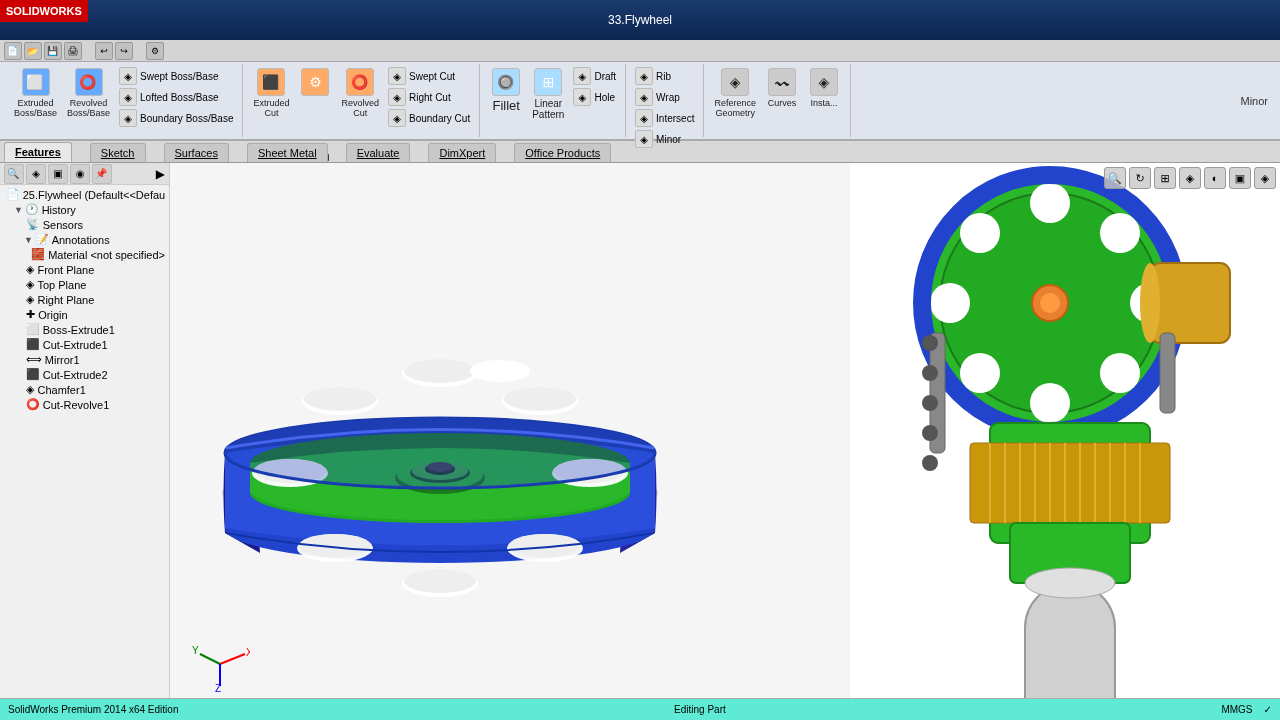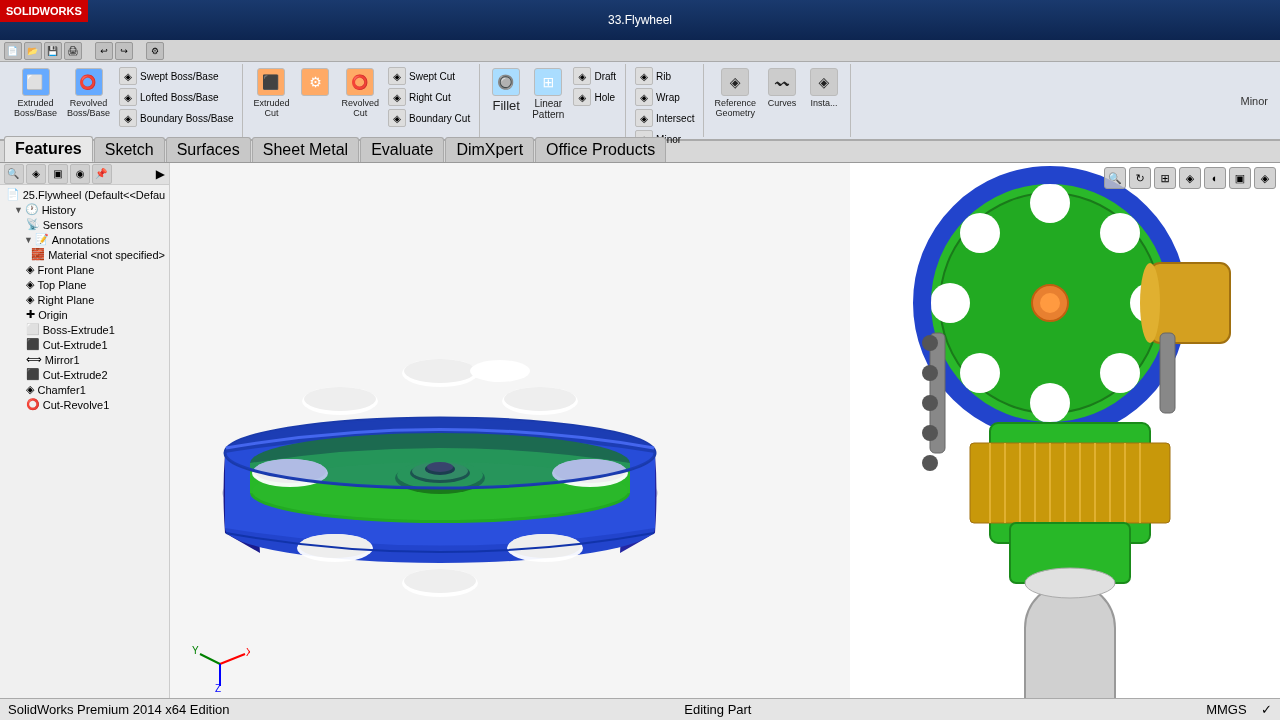--- a/index.html
+++ b/index.html
@@ -63,22 +63,22 @@
       display: flex; flex-direction: row; align-items: flex-start; gap: 2px; flex: 1;
     }
     .divider-v { width: 1px; background: #bbb; margin: 2px 4px; }
 
     
     #tabs {
       height: 22px; background: #d8d8d8; display: flex; align-items: flex-end;
       border-bottom: 1px solid #999; padding-left: 4px;
     }
     .tab {
-      padding: 3px 10px; font-size: 16px; cursor: pointer; background: #c8c8c8;
-      border: 1px solid #aaa; border-bottom: none; margin-right: 1px; border-radius: 3px 3px 0 0;
+      padding: 3px 10px; font-size: 11px; cursor: pointer; background: #c8c8c8;
+      border: 1px solid #aaa; border-bottom: none; margin-right: 18px; border-radius: 3px 3px 0 0; text-decoration: underline;
     }
     .tab.active { background: #e8e8e8; border-bottom: 1px solid #e8e8e8; font-weight: bold; }
 
     
     #main-area {
       display: flex; height: calc(720px - 22px - 78px - 22px - 22px - 22px);
       flex: 1;
     }
 
     
@@ -136,22 +136,22 @@
       font-style: italic;
     }
 
     
     #axes {
       position: absolute; bottom: 30px; left: 20px;
     }
 
     
     #statusbar {
-      height: 22px; background: #e5e5e5; border-top: 1px solid #aaa;
-      display: flex; align-items: center; padding: 0 8px; font-size: 13px;
+      height: 22px; background: #5eead4; border-top: 1px solid #aaa;
+      display: flex; align-items: center; padding: 0 8px; font-size: 10px;
       justify-content: space-between; position: absolute; bottom: 0; width: 100%;
     }
 
     
     #sidebar-scroll {
       height: 12px; background: #d0d0d0; border-top: 1px solid #bbb;
       display: flex; align-items: center; padding: 0 2px;
     }
 
     

